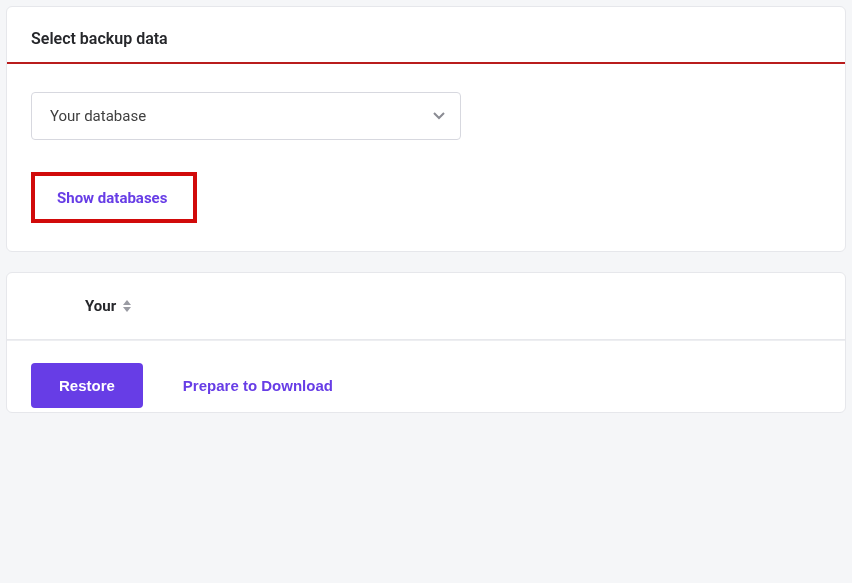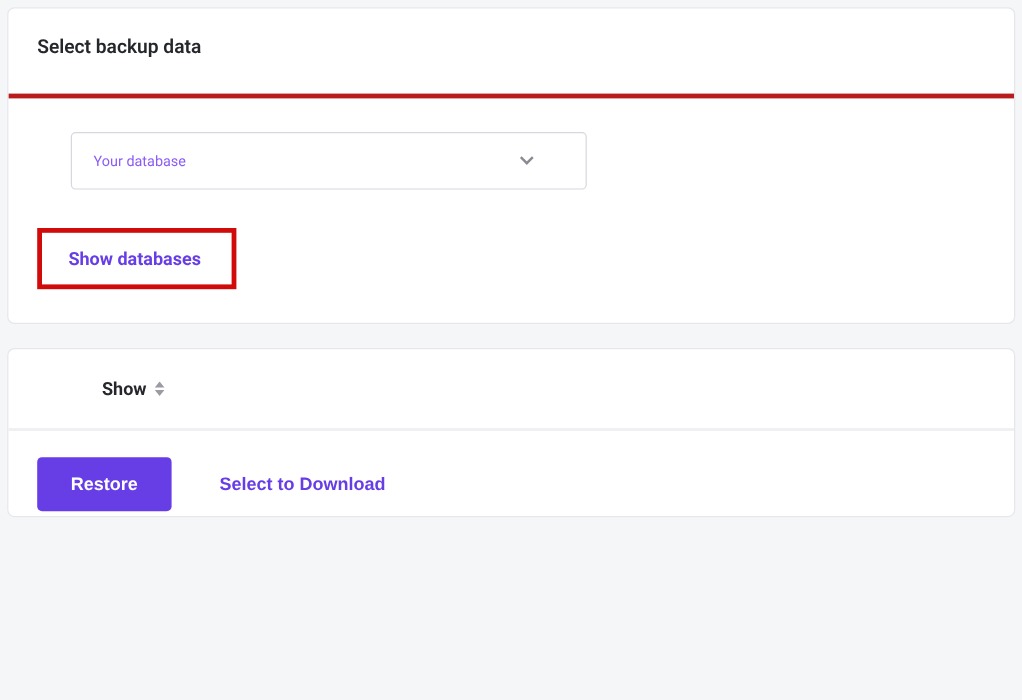--- a/index.html
+++ b/index.html
@@ -19,22 +19,22 @@
       border: 1px solid #e6e7eb;
       border-radius: 6px;
       overflow: hidden;
     }
     .card + .card {
       margin-top: 20px;
     }
 
     
     .card-header {
-      padding: 22px 24px 30px 24px;
-      border-bottom: 4px solid #b91c1c;
+      padding: 22px 24px 14px 24px;
+      border-bottom: 2px solid #b91c1c;
     }
     .card-header-title {
       font-size: 16px;
       font-weight: 600;
       color: #26272b;
     }
     .card-body {
       padding: 28px 24px 28px 24px;
     }
 
@@ -43,26 +43,25 @@
       width: 430px;
       max-width: 100%;
     }
     .select {
       width: 100%;
       height: 48px;
       border: 1px solid #d7d8df;
       border-radius: 4px;
       background: #fff;
       padding: 0 40px 0 18px;
-      font-size: 12px;
-      color: #8b5cf6;
-      display: flex;
-      align-items: center;
-      cursor: pointer;
-      margin-left: 28px;
+      font-size: 15px;
+      color: #404040;
+      display: flex;
+      align-items: center;
+      cursor: pointer;
     }
     .select-caret {
       position: absolute;
       right: 16px;
       top: 50%;
       transform: translateY(-50%);
       pointer-events: none;
     }
     .select-caret svg {
       display: block;
@@ -218,30 +217,30 @@
 
     <div class="show-db-wrap">
       <a class="show-db-link">Show databases</a>
     </div>
   </div>
 </div>
 
 <div class="card">
   <div class="table-head">
     <div class="th">
-      <span>Show</span>
+      <span>Your</span>
       <span class="sort-icon">
         <svg width="10" height="6" viewBox="0 0 10 6">
             <path d="M5 0 L9 5 L1 5 Z" fill="#9a9ba3"></path>
           </svg>
         <svg width="10" height="6" viewBox="0 0 10 6">
             <path d="M5 6 L1 1 L9 1 Z" fill="#9a9ba3"></path>
           </svg>
       </span>
     </div>
   </div>
 
 
   <div class="actions">
     <button class="btn-primary">Restore</button>
-    <button class="btn-link">Select to Download</button>
+    <button class="btn-link">Prepare to Download</button>
   </div>
 </div>
 
 </body></html>

